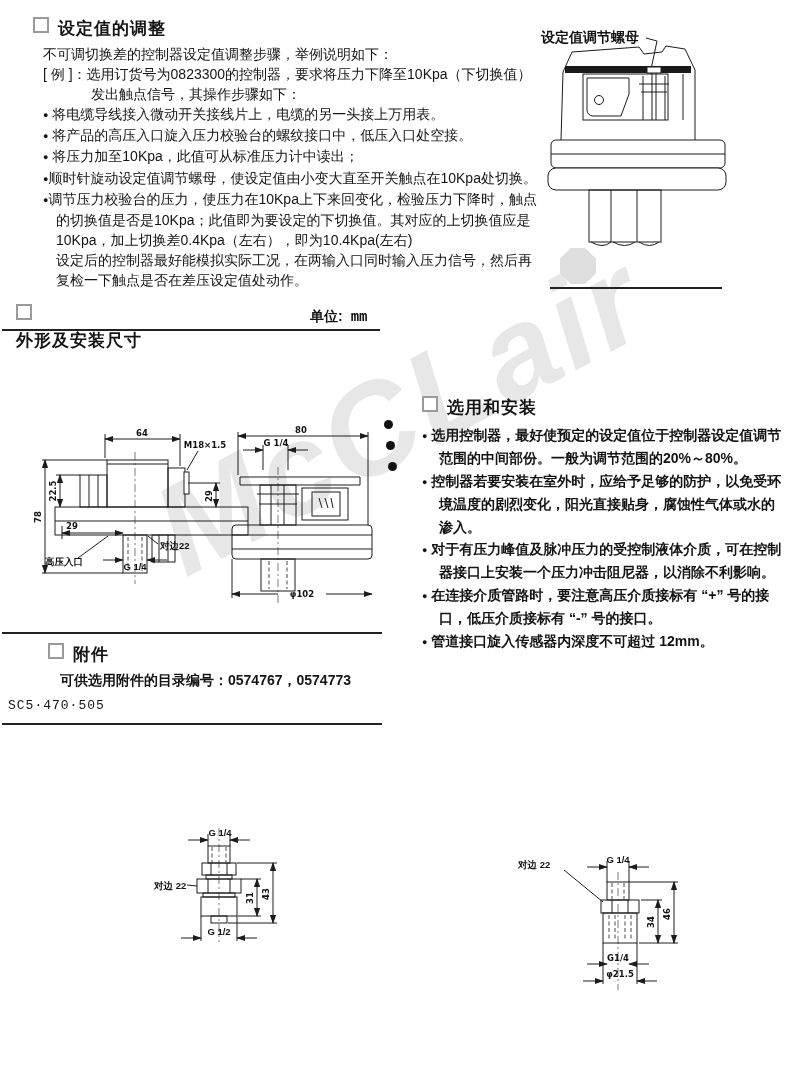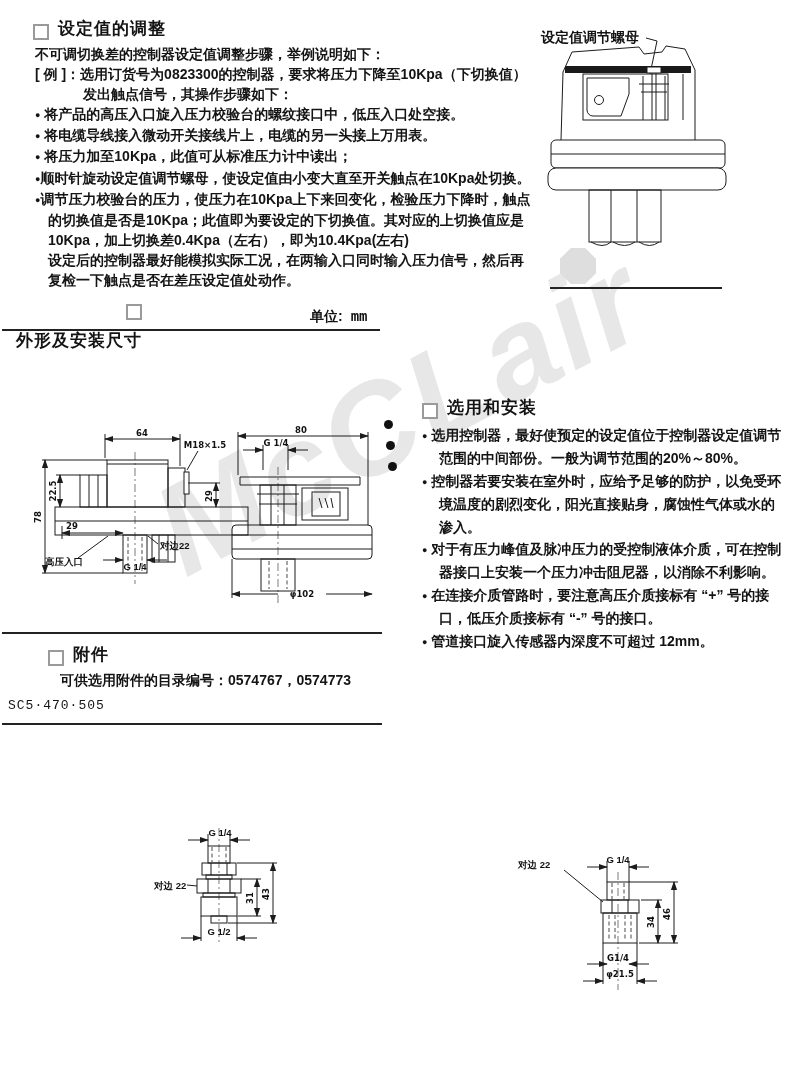--- a/index.html
+++ b/index.html
@@ -13,26 +13,26 @@
     position:absolute; left:60px; top:340px; width:680px; text-align:center;
     font-size:128px; font-weight:bold; font-style:italic; letter-spacing:4px;
     color:rgba(120,120,120,0.18); transform:rotate(-28deg); white-space:nowrap;
     pointer-events:none; user-select:none;
   }
   .wm-dot {
     position:absolute; left:560px; top:248px; width:36px; height:36px; background:#dedede;
     clip-path:polygon(30% 0,70% 0,100% 30%,100% 70%,70% 100%,30% 100%,0 70%,0 30%);
   }
   
-  .sec-header { position:absolute; display:flex; align-items:flex-end; gap:9px; }
+  .sec-header { position:absolute; display:flex; align-items:flex-start; gap:9px; }
   .checkbox { width:16px; height:16px; border:2px solid #9a9a9a; background:#fff; flex:0 0 auto; }
   .sec-title { font-size:17px; font-weight:bold; letter-spacing:1px; }
   .hr { position:absolute; height:2px; background:#222; }
   
-  .tx { font-size:14px; font-weight:700; line-height:20.1px; }
+  .tx { font-size:14px; font-weight:400; line-height:20.1px;margin-left:8px; }
   .tx p { margin:0; }
   .indent { padding-left:48px; }
   .bi { display:block; padding-left:13px; text-indent:-13px; }
   .bu { font-size:9px; vertical-align:1px; }
   .closing { padding-left:13px; }
   .rcol { font-size:14px; font-weight:600; line-height:22.4px; }
   .rcol .bi { padding-left:17px; text-indent:-17px; }
   .unit-wrap { position:absolute; display:flex; gap:8px; align-items:baseline; }
   .unit-label { font-size:14px; font-weight:bold; }
   .unit-value { font-size:14px; font-weight:bold; font-family:"DejaVu Sans Mono",monospace; }
@@ -60,22 +60,22 @@
 
   <div class="sec-header" style="left:33px; top:17px;">
     <span class="checkbox"></span>
     <span class="sec-title">设定值的调整</span>
   </div>
 
   <div class="tx" style="position:absolute; left:35px; top:44px; width:496px;">
     <p>不可调切换差的控制器设定值调整步骤，举例说明如下：</p>
     <p>[ 例 ]：选用订货号为0823300的控制器，要求将压力下降至10Kpa（下切换值）</p>
     <p class="indent">发出触点信号，其操作步骤如下：</p>
+    <p class="bi"><span class="bu">●</span> <span>将电缆导线接入微动开关接线片上，电缆的另一头接上万用表。</span></p>
     <p class="bi"><span class="bu">●</span> <span>将产品的高压入口旋入压力校验台的螺纹接口中，低压入口处空接。</span></p>
-    <p class="bi"><span class="bu">●</span> <span>将电缆导线接入微动开关接线片上，电缆的另一头接上万用表。</span></p>
     <p class="bi"><span class="bu">●</span> <span>将压力加至10Kpa，此值可从标准压力计中读出；</span></p>
     <p class="bi"><span class="bu">●</span><span>顺时针旋动设定值调节螺母，使设定值由小变大直至开关触点在10Kpa处切换。</span></p>
     <p class="bi"><span class="bu">●</span><span>调节压力校验台的压力，使压力在10Kpa上下来回变化，检验压力下降时，触点的切换值是否是10Kpa；此值即为要设定的下切换值。其对应的上切换值应是10Kpa，加上切换差0.4Kpa（左右），即为10.4Kpa(左右)</span></p>
     <p class="closing">设定后的控制器最好能模拟实际工况，在两输入口同时输入压力信号，然后再</p>
     <p class="closing">复检一下触点是否在差压设定值处动作。</p>
   </div>
 
   <div class="fig-label" style="left:541px; top:29px;">设定值调节螺母</div>
   <svg style="left:543px; top:40px;" width="200" height="250" viewBox="0 0 200 250">
 

